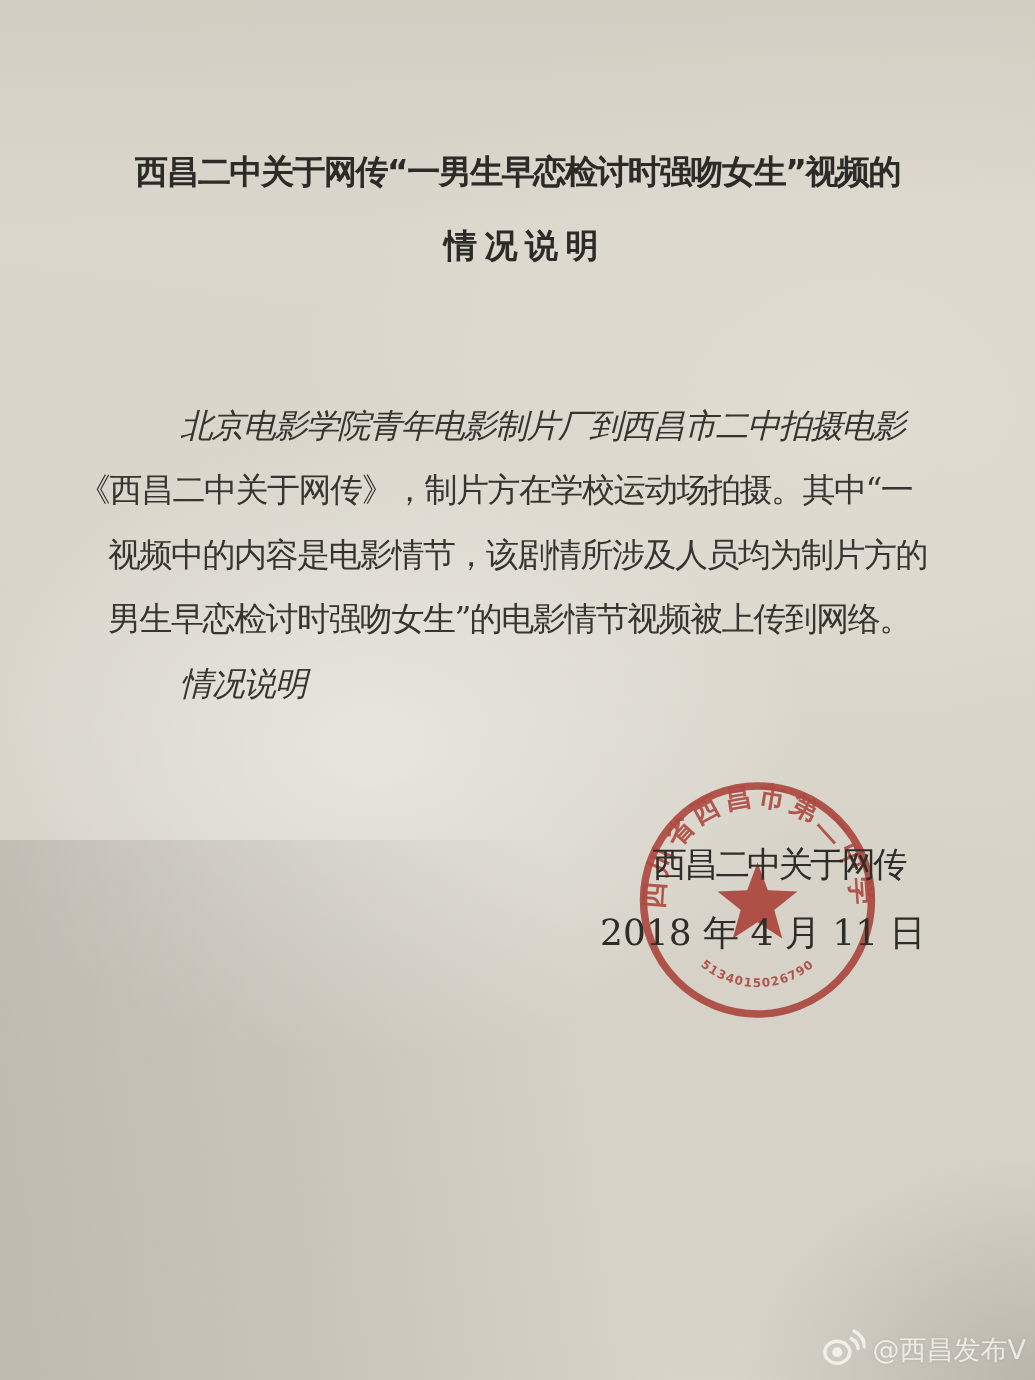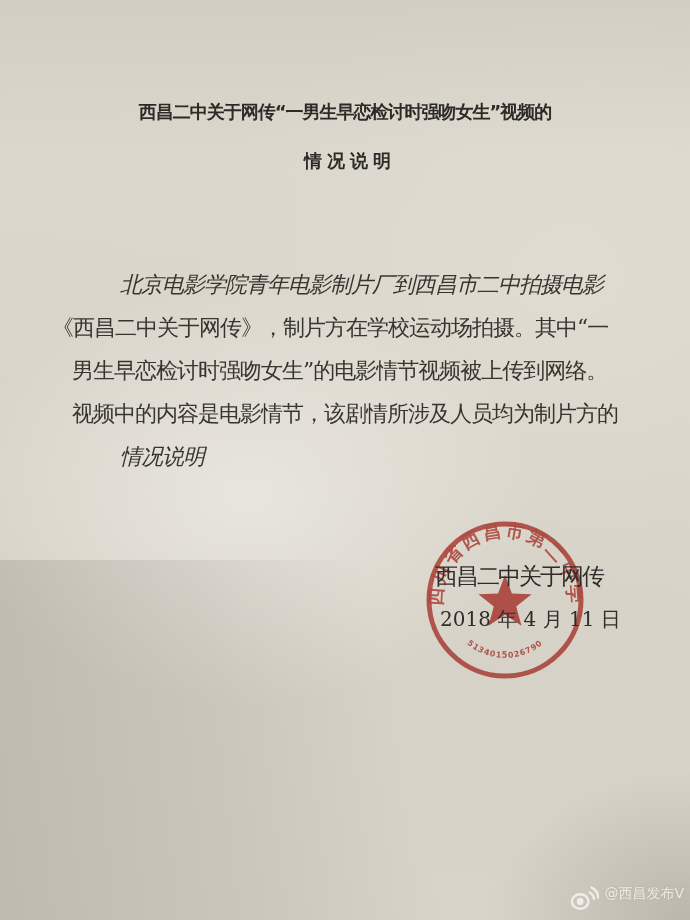--- a/index.html
+++ b/index.html
@@ -30,21 +30,21 @@
     right: 0; bottom: 0; width: 340px; height: 260px;
     background: radial-gradient(280px 210px at 100% 100%, rgba(110,106,97,.28), rgba(110,106,97,0) 72%);
   }
   .doc { position: absolute; inset: 0; color: #35332e; }
 
   .title {
     position: absolute; left: 0; width: 100%;
     text-align: center;
     font-family: "DejaVu Sans", sans-serif;
     font-weight: 700;
-    font-size: 18px; letter-spacing: -1px;
+    font-size: 22px; letter-spacing: -1px;
     color: #2c2b27;
     white-space: nowrap;
   }
   .title.t1 { top: 100px; }
   .title.t2 { top: 149px; letter-spacing: 5px; padding-left: 5px; }
 
   .body-text {
     position: absolute; top: 263px; left: 72px; width: 546px;
     font-family: "DejaVu Serif", serif;
     font-size: 22px; letter-spacing: -1px;
@@ -54,39 +54,39 @@
   .line.indent { padding-left: 48px; font-style: italic; }
   .line.hang { margin-left: -20px; }
 
   .sig {
     position: absolute; top: 561px; left: 435px;
     font-family: "DejaVu Serif", serif;
     font-size: 23px; letter-spacing: -2px;
     color: #2f2d29; white-space: nowrap;
   }
   .date {
-    position: absolute; top: 606px; left: 440px;
+    position: absolute; top: 606px; left: 400px;
     font-family: "DejaVu Serif", serif;
-    font-size: 20px; letter-spacing: 0px;
+    font-size: 24px; letter-spacing: 0px;
     color: #2f2d29; white-space: nowrap;
   }
 
   .stamp {
     position: absolute; left: 415px; top: 510px;
     mix-blend-mode: multiply;
     opacity: .9;
   }
   .stamp text { font-family: "DejaVu Sans", sans-serif; font-weight: 600; }
 
   .watermark {
     position: absolute; right: 6px; bottom: 8px;
-    display: flex; align-items: flex-start; gap: 5px;
+    display: flex; align-items: flex-end; gap: 5px;
     color: rgba(248,246,240,.82);
     font-family: "DejaVu Sans", sans-serif;
-    font-size: 14px;
+    font-size: 18px;
     text-shadow: 0 0 2px rgba(120,115,105,.25);
     white-space: nowrap;
   }
   .watermark svg { display: block; }
 </style>
 </head>
 <body>
 
 <div class="photo">
 
@@ -95,22 +95,22 @@
   <div class="shade shade-br"></div>
 
   <div class="doc">
 
     <div class="title t1">西昌二中关于网传“一男生早恋检讨时强吻女生”视频的</div>
     <div class="title t2">情况说明</div>
 
     <div class="body-text">
       <div class="line indent">北京电影学院青年电影制片厂到西昌市二中拍摄电影</div>
       <div class="line hang">《西昌二中关于网传》，制片方在学校运动场拍摄。其中“一</div>
+      <div class="line">视频中的内容是电影情节，该剧情所涉及人员均为制片方的</div>
       <div class="line">男生早恋检讨时强吻女生”的电影情节视频被上传到网络。</div>
-      <div class="line">视频中的内容是电影情节，该剧情所涉及人员均为制片方的</div>
       <div class="line indent">情况说明</div>
     </div>
 
     <svg class="stamp" width="180" height="180" viewBox="0 0 180 180">
       <circle cx="90" cy="90" r="76" fill="none" stroke="#c5443c" stroke-width="5" opacity="0.92"></circle>
       <defs>
         <path id="ringTop" d="M 30.8 111.5 A 63 63 0 1 1 149.2 111.5" fill="none"></path>
         <path id="ringBottom" d="M 49 131 A 58 58 0 0 0 131 131" fill="none"></path>
       </defs>
       <text font-size="18" letter-spacing="3" fill="#c5443c" opacity="0.9">

